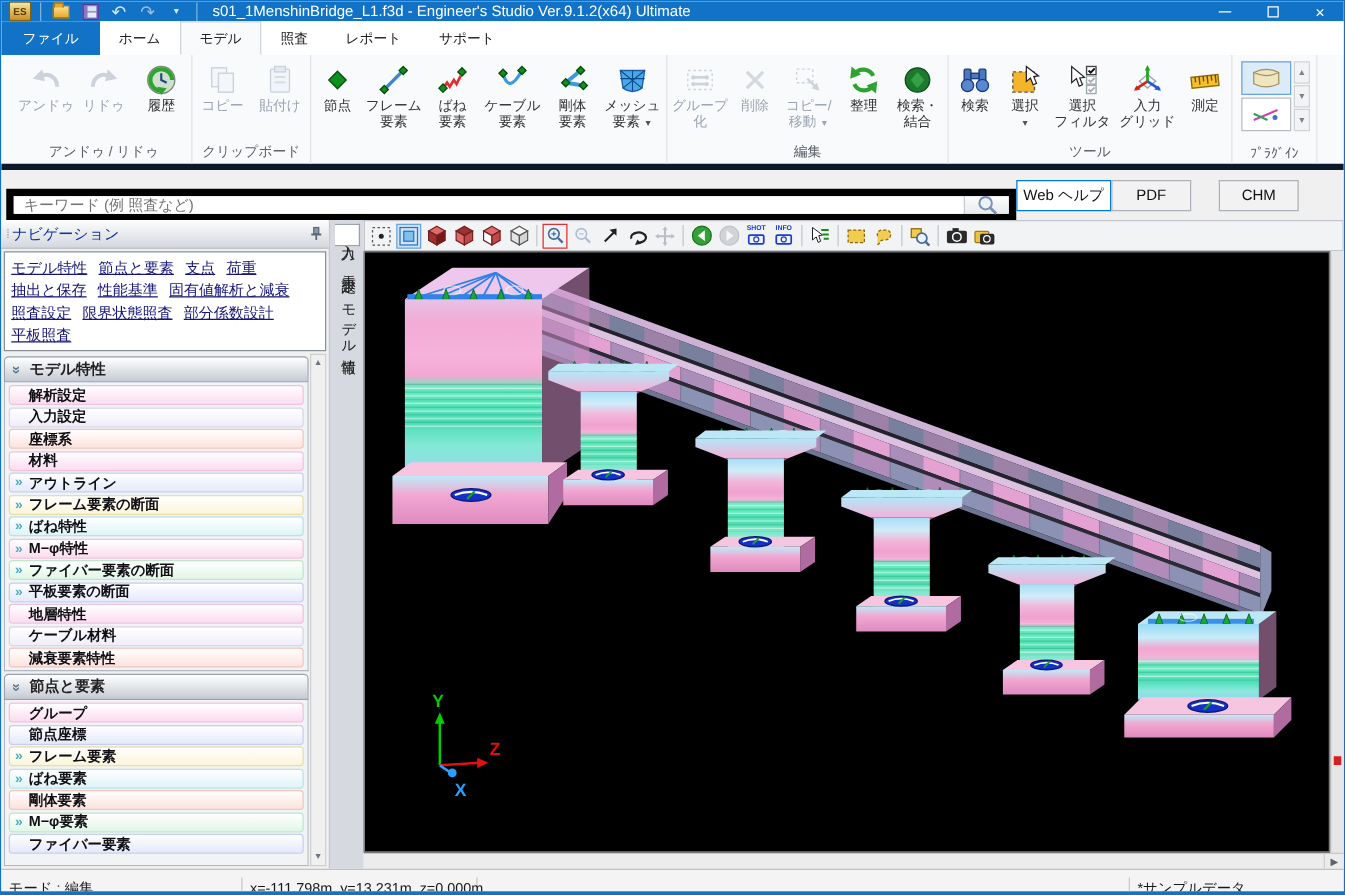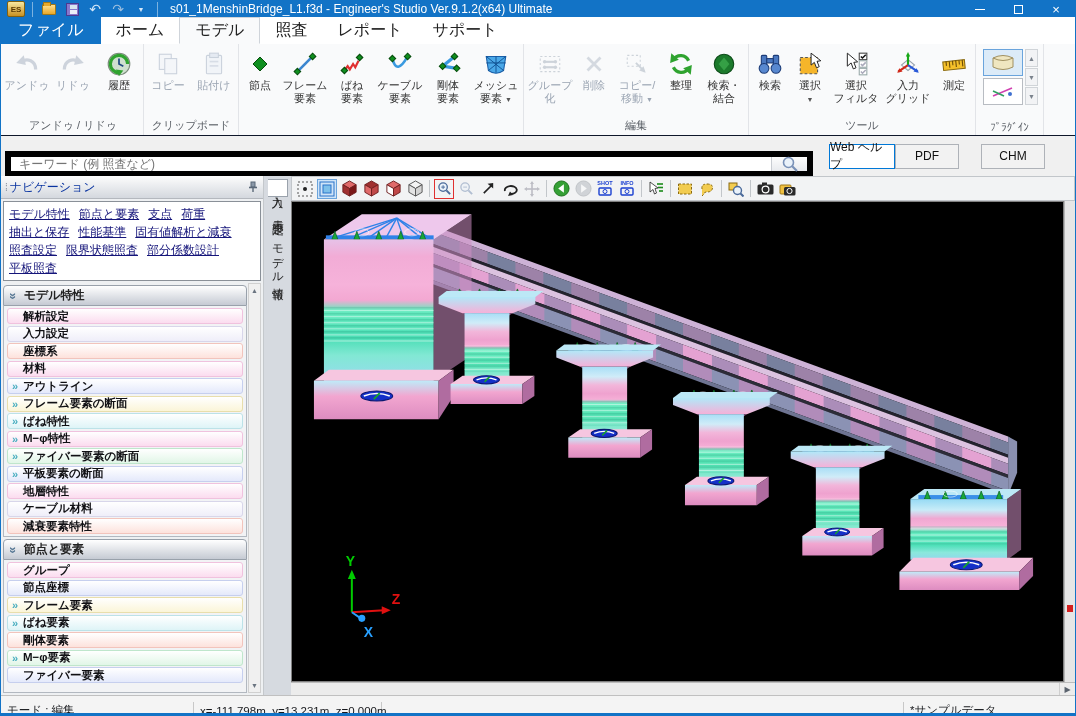--- a/index.html
+++ b/index.html
@@ -22,27 +22,27 @@
 .qglyph { color:#d4e6f8; font-size:14px; line-height:1; }
 .qglyph.dim { color:#9cbede; }
 .qcaret { font-size:7px; color:#d4e6f8; }
 .title-text { margin-left:10px; font-size:12px; white-space:nowrap; }
 .winbtns { margin-left:auto; display:flex; height:100%; }
 .winbtn { width:38px; height:100%; display:flex; align-items:center; justify-content:center; color:#fff; font-size:13px; }
 .ic-min { width:10px; height:1px; background:#fff; }
 .ic-max { width:9px; height:9px; border:1px solid #fff; }
 
 
-.tabrow { height:27px; background:#fff; display:flex; flex:none; font-size:16px; align-items:stretch; }
+.tabrow { height:27px; background:#fff; display:flex; flex:none; font-size:11px; align-items:stretch; }
 .mtab { padding:0 15px; display:flex; align-items:center; color:#222; }
 .mtab.file { background:#1273C6; color:#fff; padding:0 17px; }
 .mtab.active { border:1px solid #cfd4da; border-bottom:1px solid #f9fafb; background:#f9fafb; }
 
 
-.ribbon { height:92px; background:#f9fafb; border-bottom:1px solid #0f172a; display:flex; flex:none; padding-left:2px; }
+.ribbon { height:92px; background:#f9fafb; border-bottom:5px solid #0f172a; display:flex; flex:none; padding-left:12px; }
 .rgroup { display:flex; flex-direction:column; border-right:1px solid #e2e4e8; padding:2px 1px 0 1px; }
 .rbtns { display:flex; flex:1; align-items:flex-start; }
 .rbtn { width:46px; display:flex; flex-direction:column; align-items:center; padding-top:3px; font-size:11px; color:#333;
   line-height:1.15; text-align:center; white-space:pre-line; }
 .rbtn .ricon { height:30px; display:flex; align-items:center; justify-content:center; }
 .rbtn.dis { color:#9aa4b2; }
 .rbtn.dis .ricon { opacity:.45; }
 .rlabel { text-align:center; font-size:11px; color:#5a5f66; padding:2px 0 2px 0; }
 .dd { font-size:7px; color:#555; }
 .rbtn.dis .dd { color:#9aa4b2; }
@@ -52,21 +52,21 @@
 .plugbtn.sel { border:1px solid #6aa4dc; background:#dcebf8; }
 .scrollcol { display:flex; flex-direction:column; gap:1px; }
 .scrollcol span { width:13px; height:18px; display:flex; align-items:center; justify-content:center; font-size:7px; color:#7a828c; border:1px solid #d0d4d8; background:#f2f3f5; }
 
 
 .searchrow { height:40px; background:#f0f0f0; display:flex; align-items:center; padding:0 0 0 4px; flex:none; }
 .searchbox { width:808px; height:26px; background:#fff; border:6px solid #000000; display:flex; align-items:stretch;margin-top:16px; }
 .searchbox input { flex:1; border:none; outline:none; font-size:12px; padding:0 8px; font-family:inherit; color:#333; }
 .searchbtn { width:36px; border-left:1px solid #c8ccd2; background:linear-gradient(#fdfdfd,#e8eaee); display:flex; align-items:center; justify-content:center; }
 .helpbtn { height:25px; font-size:12px; display:flex; align-items:center; justify-content:center; color:#111; }
-.helpbtn.web { width:66px; margin-left:16px; background:#fff; border:1px solid #0078d7; }
+.helpbtn.web { width:76px; background:#fff; border:1px solid #0078d7; }
 .helpbtn.pdf { width:64px; background:#f2f2f2; border:1px solid #aeb2b8; }
 .helpbtn.chm { width:64px; margin-left:22px; background:#f2f2f2; border:1px solid #aeb2b8; }
 
 
 .main { flex:1; display:flex; min-height:0; }
 
 
 .navpanel { width:263px; flex:none; display:flex; flex-direction:column; background:#eef0f2; border-right:1px solid #c4c8cc; }
 .navheader { height:23px; flex:none; display:flex; align-items:center; background:linear-gradient(#fdfdfd,#d4d8de);
   border-bottom:1px solid #b4b8be; font-size:12px; color:#0a34a0; padding:0 4px; }

